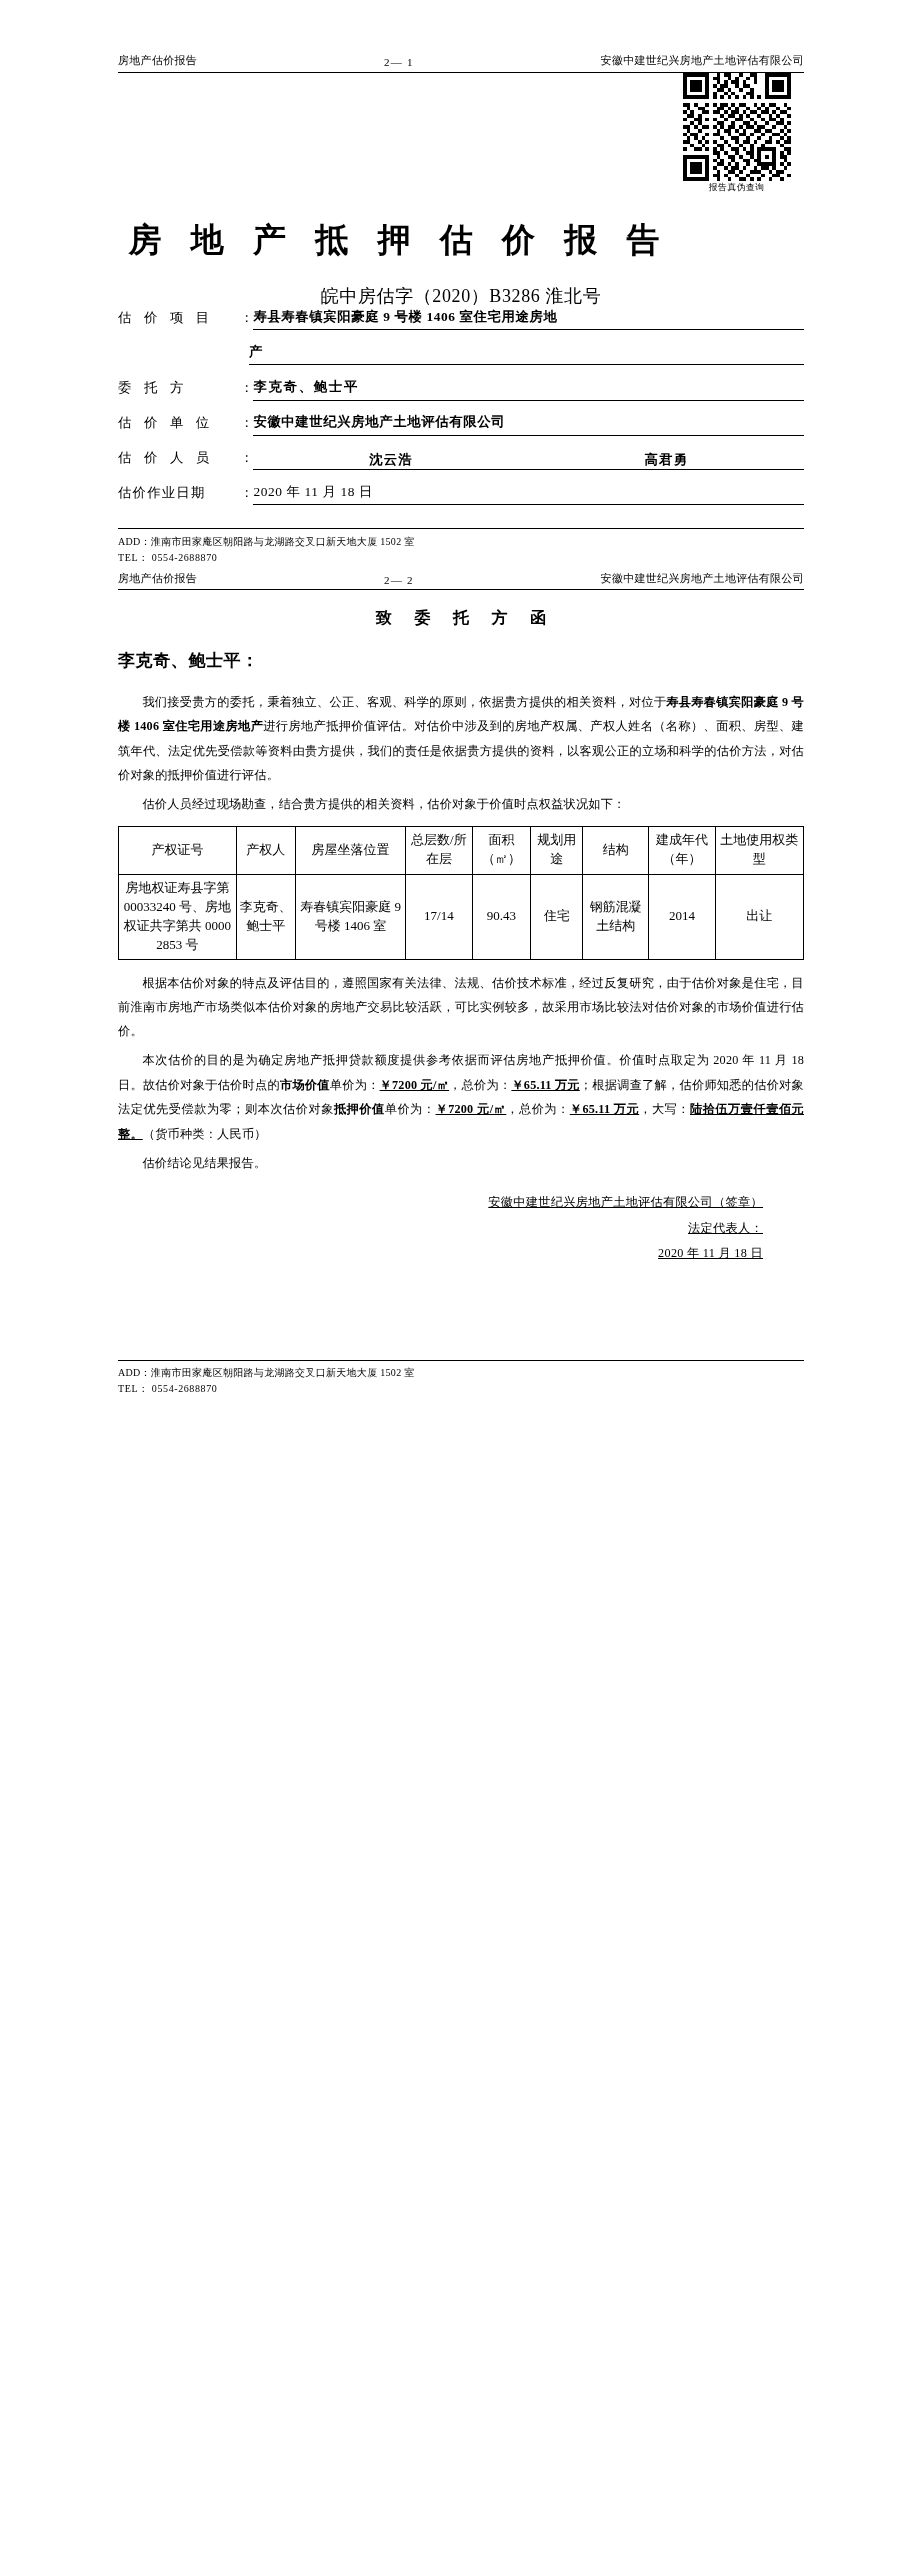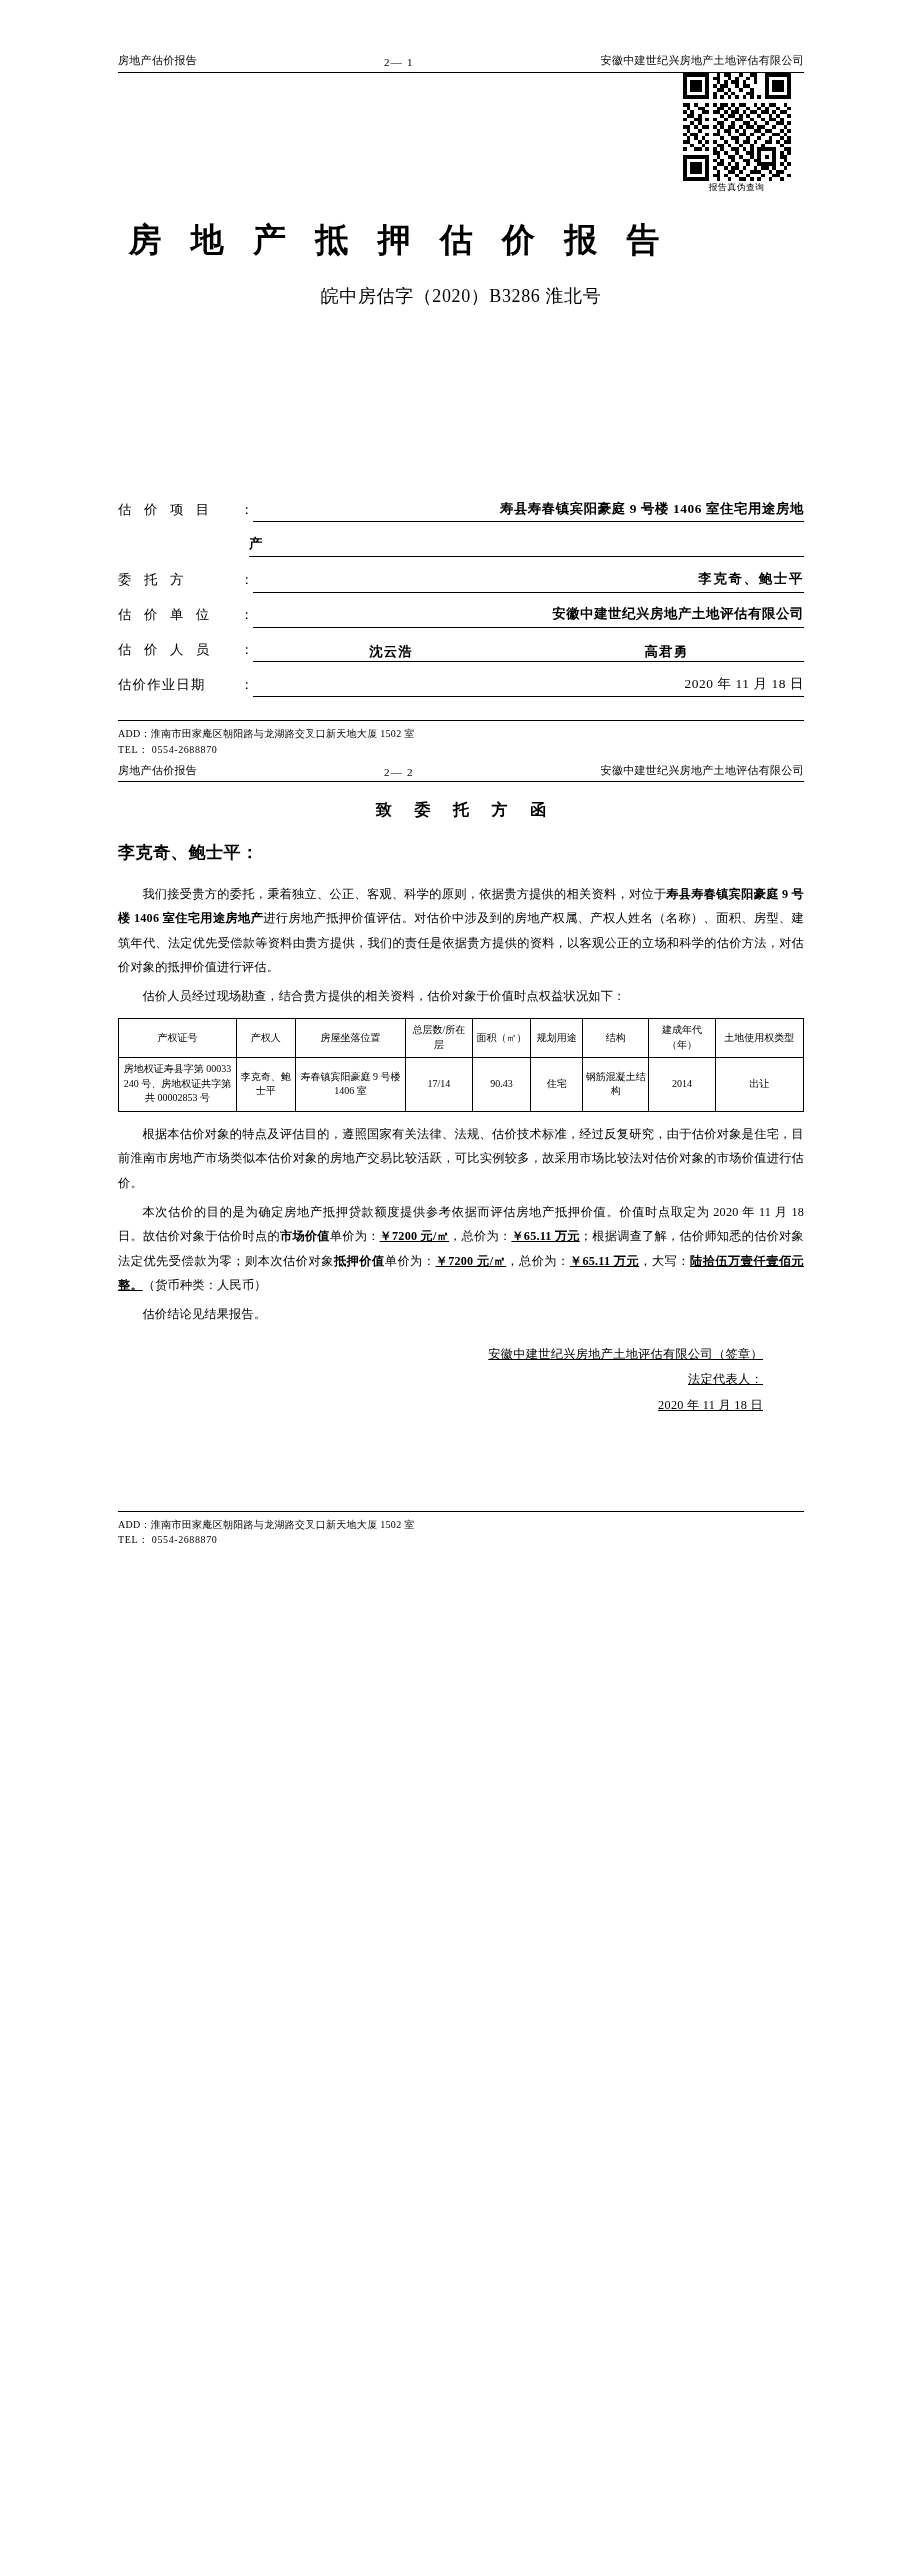--- a/index.html
+++ b/index.html
@@ -74,42 +74,41 @@
     font-family: "Liberation Serif", serif;
   }
   .cover-sub {
     text-align: center;
     font-size: 18px;
     margin-top: 21px;
     letter-spacing: 0.6px;
   }
 
   .cover-fields {
-    margin-top: 192px;
     font-size: 13.4px;
   }
   .fld {
     display: flex;
     align-items: flex-end;
     margin-bottom: 12.8px;
   }
   .fld-label {
     flex: 0 0 122px;
     letter-spacing: 4.6px;
     white-space: nowrap;
     padding-bottom: 3.5px;
   }
   .fld-colon {
     flex: 0 0 9.3px;
     padding-bottom: 3.5px;
   }
   .fld-value {
     flex: 1 1 auto;
     border-bottom: 0.9px solid #000;
-    text-align: right;
+    text-align: left;
     padding-bottom: 3.5px;
     font-weight: bold;
     letter-spacing: 0.6px;
   }
   .fld-value.normal { font-weight: normal; }
   .fld-value.wide { letter-spacing: 1.7px; }
   .fld-cont {
     border-bottom: 0.9px solid #000;
     margin-left: 131px;
     padding-bottom: 3.5px;
@@ -165,21 +164,21 @@
     letter-spacing: 0.2px;
   }
   .para b { font-weight: bold; }
   .u { text-decoration: underline; }
 
   
   table.prop {
     border-collapse: collapse;
     width: 100%;
     margin: 9.3px 0 10.5px 0;
-    font-size: 10px;
+    font-size: 13px;
     table-layout: fixed;
   }
   table.prop th, table.prop td {
     border: 0.6px solid #000;
     text-align: center;
     vertical-align: middle;
     padding: 4.6px 2.3px;
     line-height: 1.45;
     word-break: break-all;
   }

